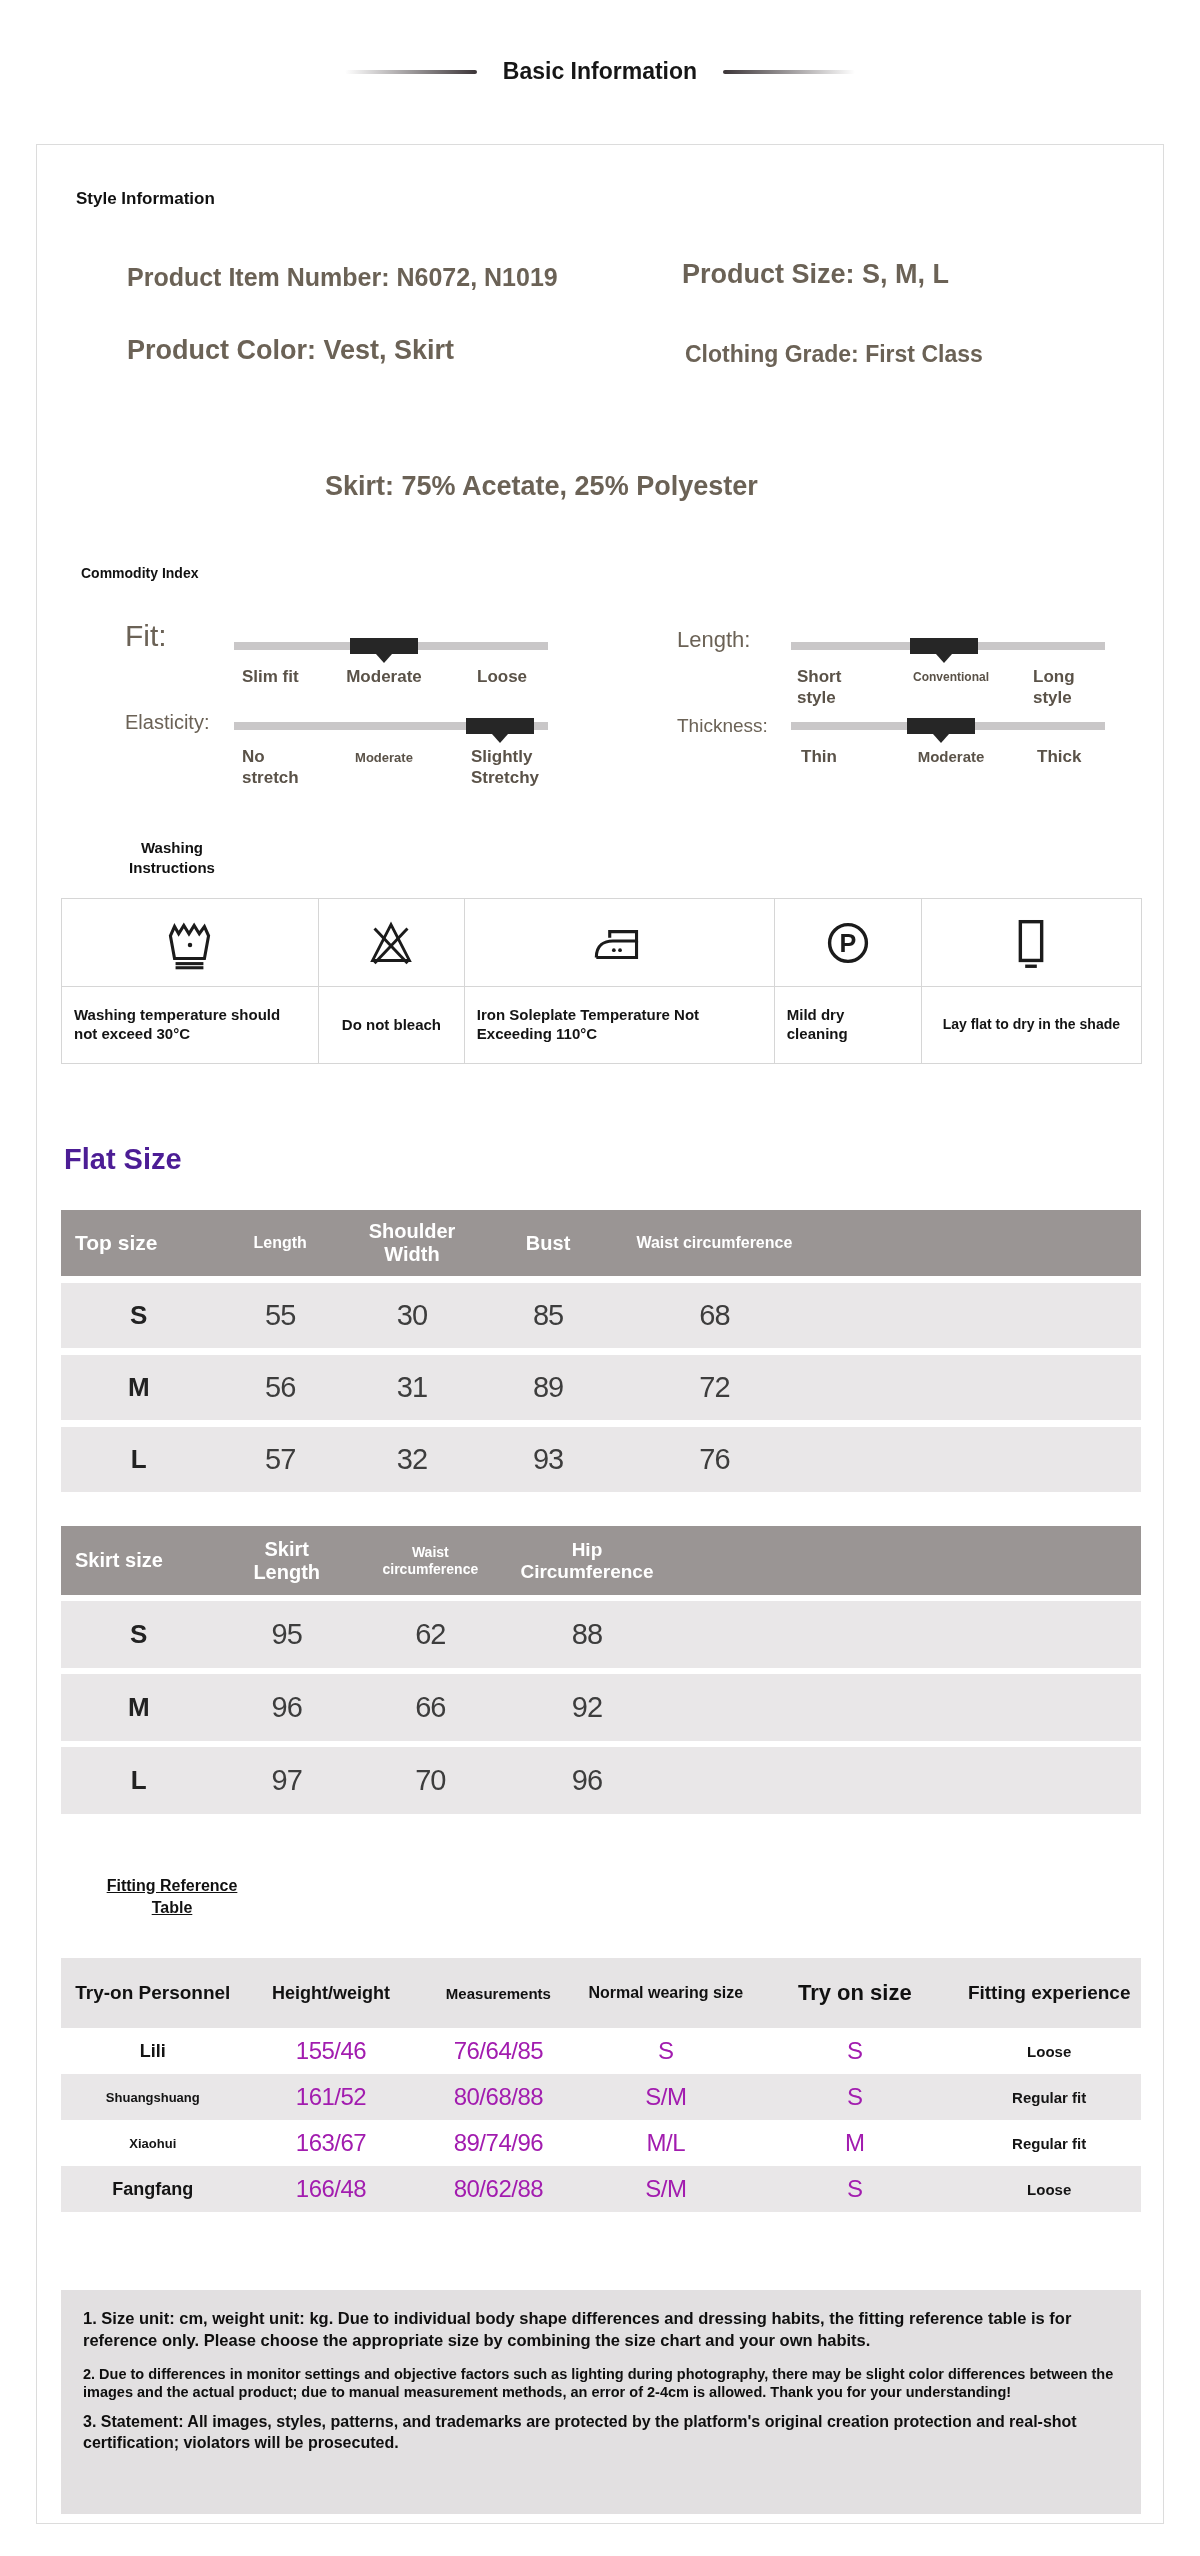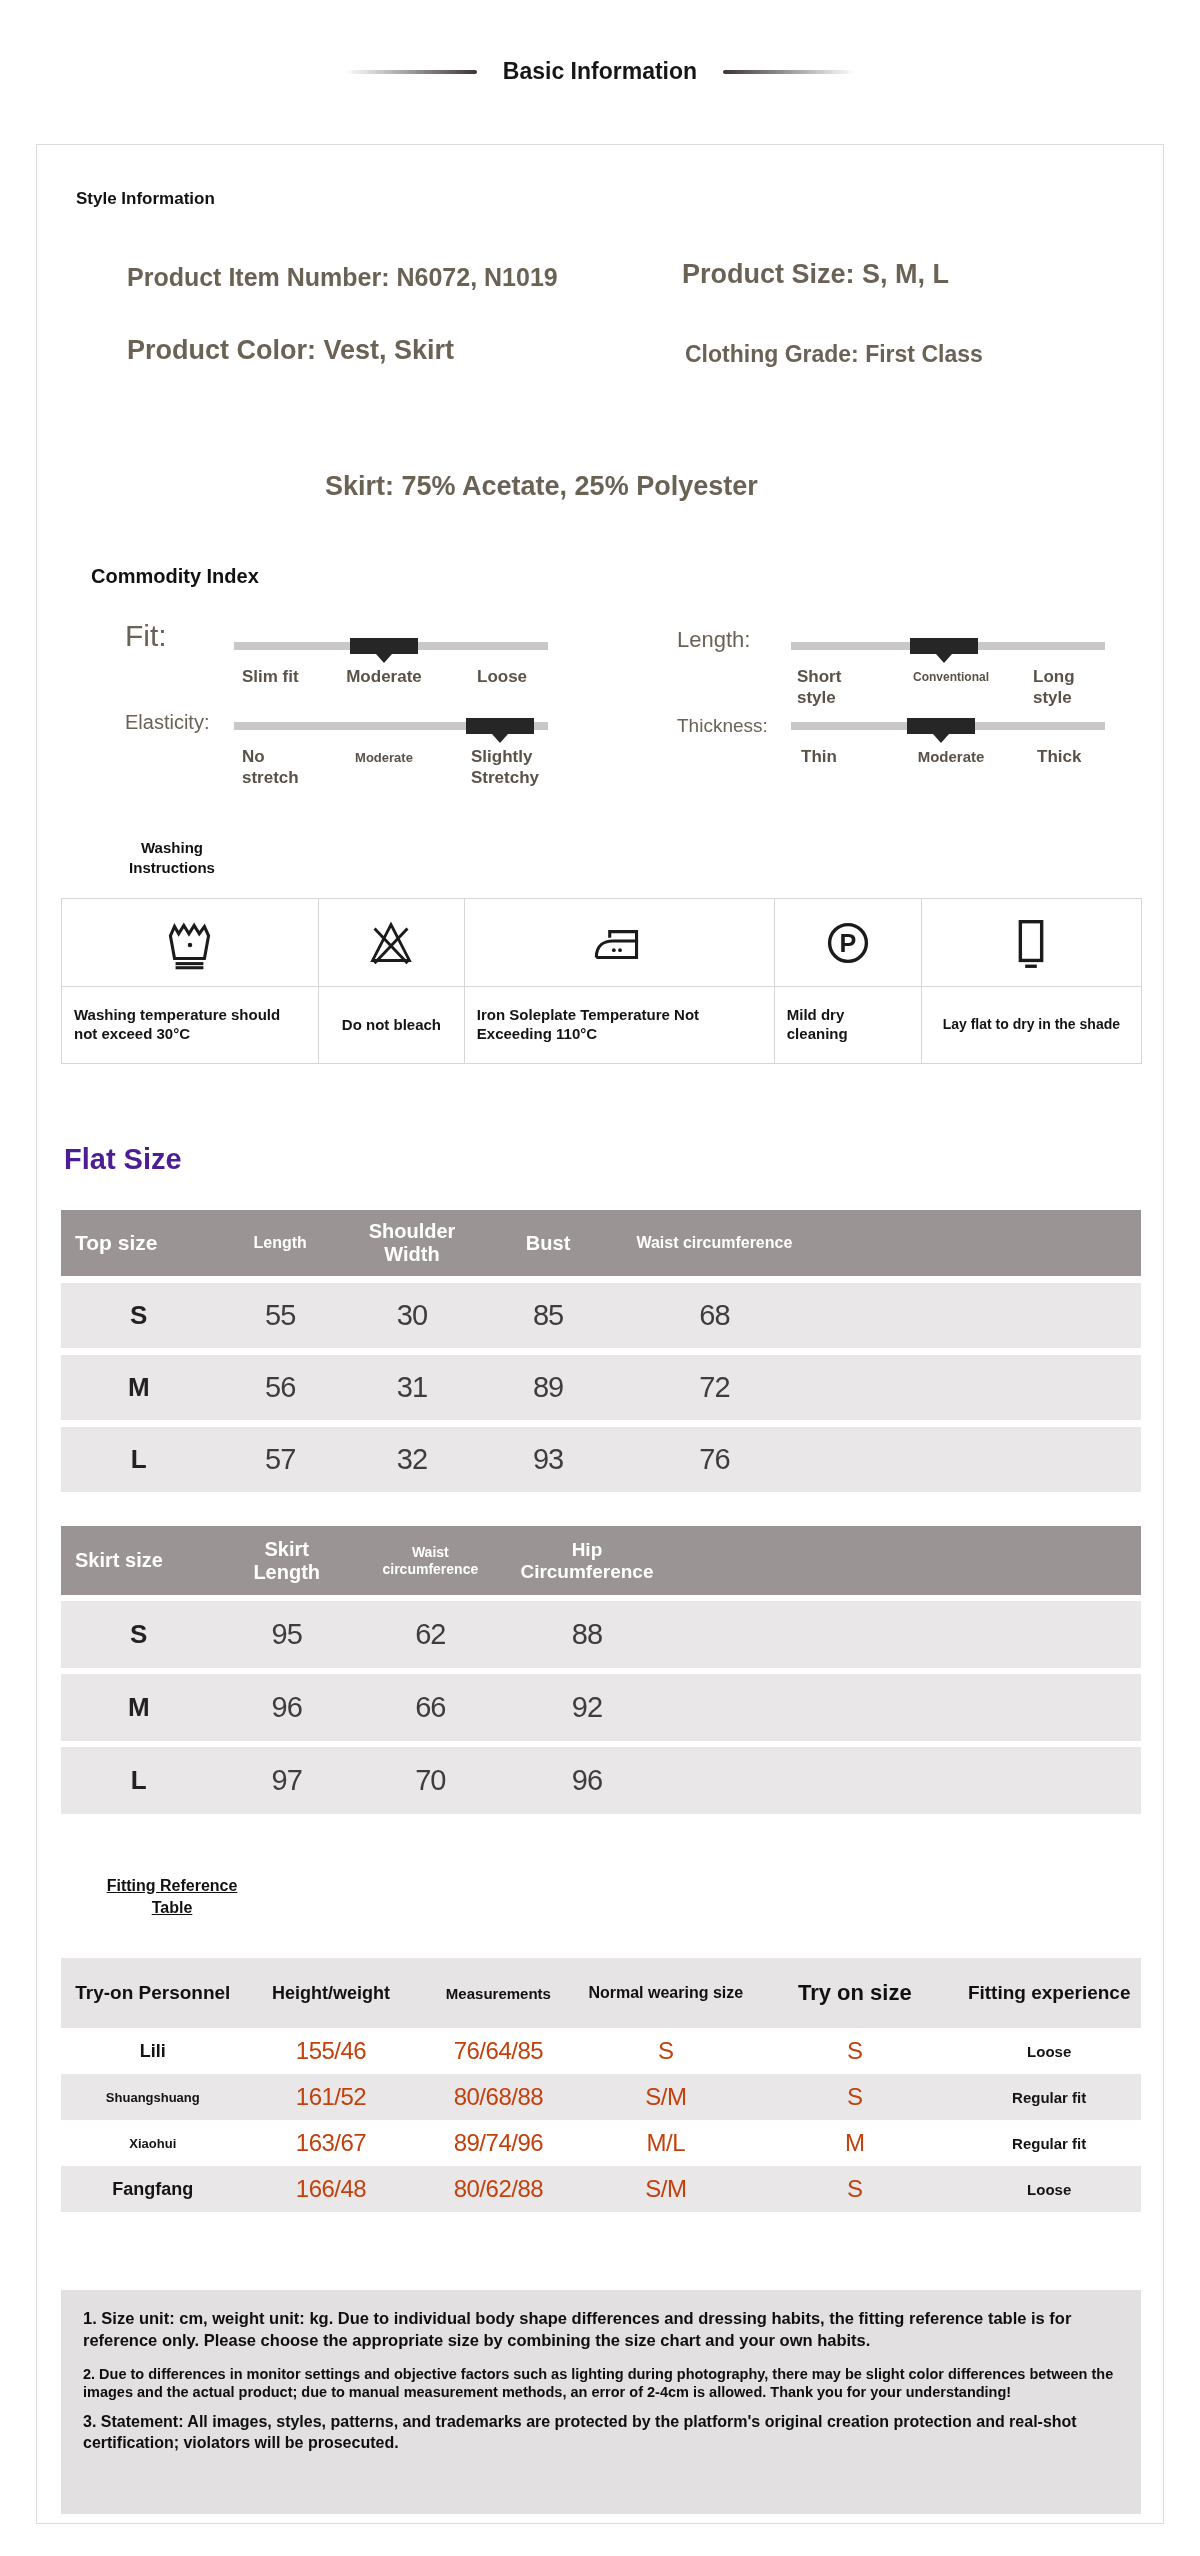--- a/index.html
+++ b/index.html
@@ -60,21 +60,21 @@
   
   .fitting-heading{width:210px;text-align:center;font-size:16px;font-weight:bold;white-space:pre-line;line-height:1.35;}
   .fit-table{left:24px;top:1813px;width:1080px;}
   .ft-grid{display:grid;grid-template-columns:17% 16% 15% 16% 19% auto;align-items:center;text-align:center;}
   .ft-head{height:70px;background:#e6e4e5;font-weight:bold;color:#111;}
   .ft-row{height:46px;}
   .ft-row.alt{background:#e9e7e8;}
   .fh1{font-size:19px;}.fh2{font-size:18px;}.fh3{font-size:15px;}.fh4{font-size:16px;}.fh5{font-size:22px;}.fh6{font-size:19px;}
   .fname-lg{font-size:18px;font-weight:bold;color:#141414;}
   .fname-sm{font-size:13px;font-weight:bold;color:#141414;}
-  .fnum{font-size:24px;font-weight:400;color:#c2410c;letter-spacing:-0.5px;}
+  .fnum{font-size:24px;font-weight:400;color:#a21caf;letter-spacing:-0.5px;}
   .fexp{font-size:15px;font-weight:bold;color:#141414;}
 
   
   .notes{left:24px;top:2145px;width:1080px;height:224px;background:#e2e0e1;box-sizing:border-box;padding:18px 22px;color:#0f0f0f;}
   .notes p{margin:0 0 13px 0;font-weight:bold;}
   .n1{font-size:16.5px;line-height:1.32;}
   .n2{font-size:14.5px;line-height:1.3;margin-bottom:10px !important;}
   .n3{font-size:16px;line-height:1.3;}
 </style>
 </head>
@@ -88,21 +88,21 @@
 
 <div class="card">
 
   <div class="sec-label" style="left:39px;top:44px;font-size:17px;">Style Information</div>
   <div class="pinfo" style="left:90px;top:118px;font-size:25px;">Product Item Number: N6072, N1019</div>
   <div class="pinfo" style="left:645px;top:114px;font-size:27px;">Product Size: S, M, L</div>
   <div class="pinfo" style="left:90px;top:190px;font-size:27px;">Product Color: Vest, Skirt</div>
   <div class="pinfo" style="left:648px;top:196px;font-size:23px;">Clothing Grade: First Class</div>
   <div class="pinfo" style="left:288px;top:326px;font-size:27px;">Skirt: 75% Acetate, 25% Polyester</div>
 
-  <div class="sec-label" style="left:54px;top:420px;font-size:20px;">Commodity Index</div>
+  <div class="sec-label" style="left:44px;top:420px;font-size:14px;">Commodity Index</div>
 
   <div class="slider-name" style="left:88px;top:474px;font-size:30px;">Fit:</div>
   <div class="slider" style="left:197px;top:497px;">
     <div class="track">
       <div class="thumb" style="left:116px;"></div>
     </div>
     <div class="opts">
       <span class="opt" style="left:8px;">Slim fit</span>
       <span class="opt center" style="left:150px;">Moderate</span>
       <span class="opt" style="left:243px;">Loose</span>

